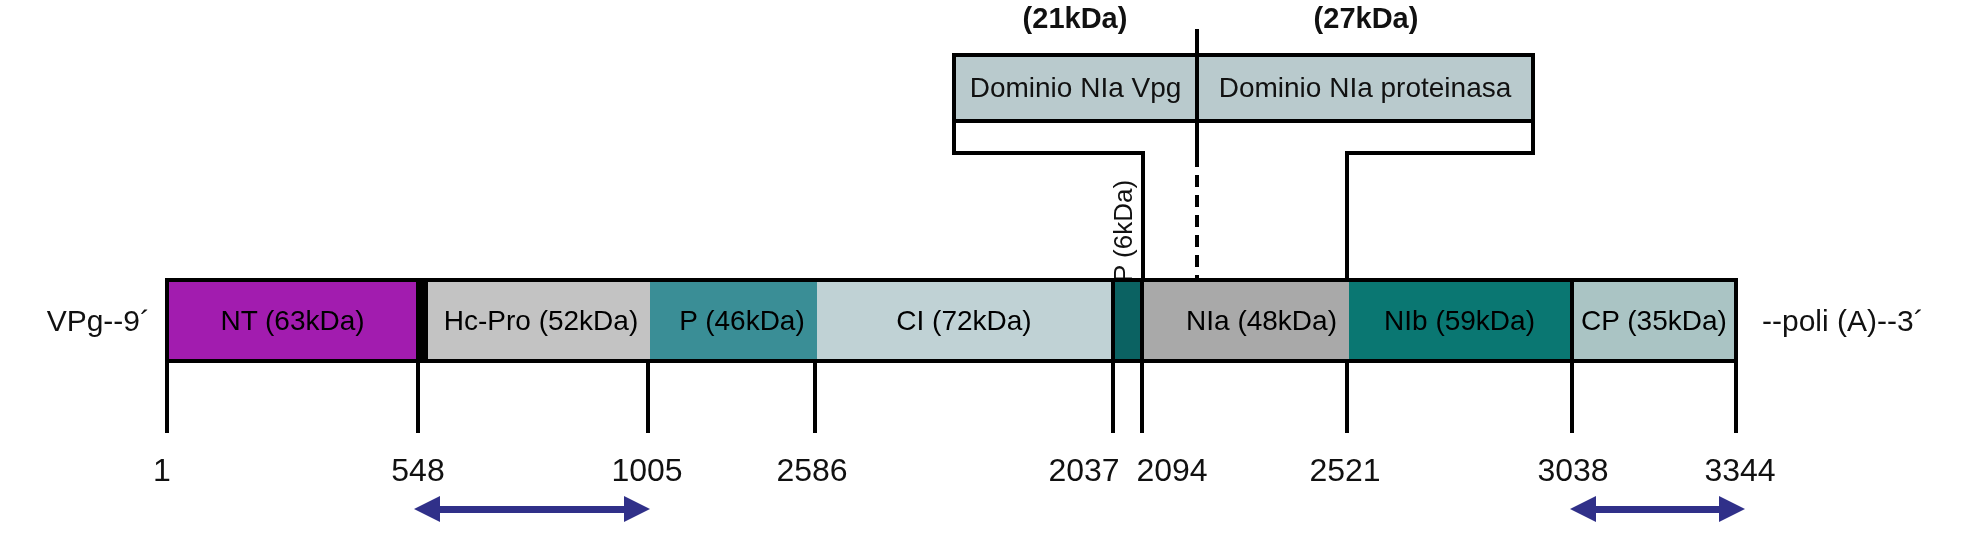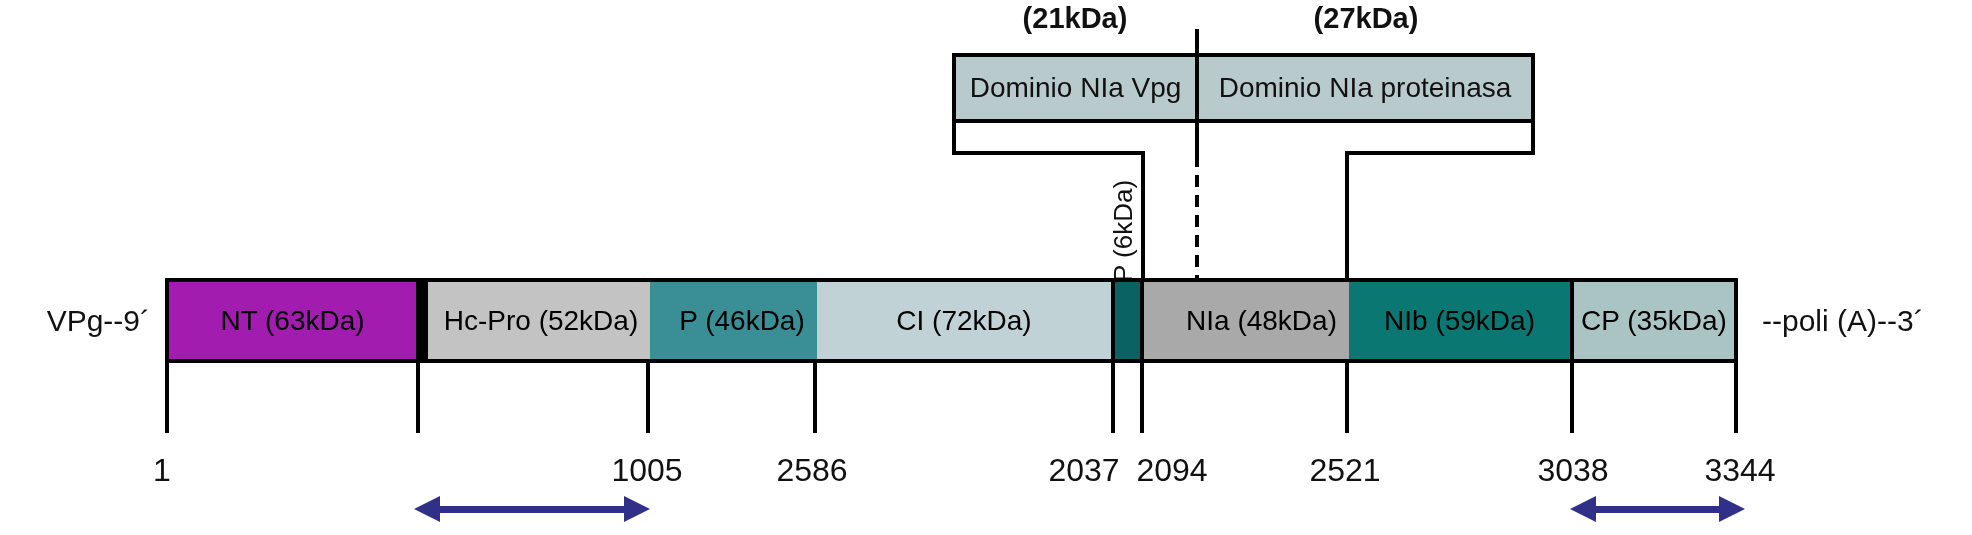--- a/index.html
+++ b/index.html
@@ -99,20 +99,21 @@
       <div class="seg" style="left: 1184px; width: 221px; background: rgb(10, 119, 114);">NIb (59kDa)</div>
       <div class="seg" style="left: 1409px; width: 160px; background: rgb(170, 196, 196);">CP (35kDa)</div>
     </div>
 
   <div id="left-end-label" class="end-label">VPg--9´</div>
   <div id="right-end-label" class="end-label">--poli (A)--3´</div>
 
 <div class="tick" style="left: 165px;"></div>
     <div class="ticknum" style="left: 97px;">1</div>
     <div class="tick" style="left: 416px;"></div>
+    <div class="ticknum" style="left: 353px;">548</div>
     <div class="tick" style="left: 646px;"></div>
     <div class="ticknum" style="left: 582px;">1005</div>
     <div class="tick" style="left: 813px;"></div>
     <div class="ticknum" style="left: 747px;">2586</div>
     <div class="tick" style="left: 1111px;"></div>
     <div class="ticknum" style="left: 1019px;">2037</div>
     <div class="tick" style="left: 1140px;"></div>
     <div class="ticknum" style="left: 1107px;">2094</div>
     <div class="tick" style="left: 1345px;"></div>
     <div class="ticknum" style="left: 1280px;">2521</div>

